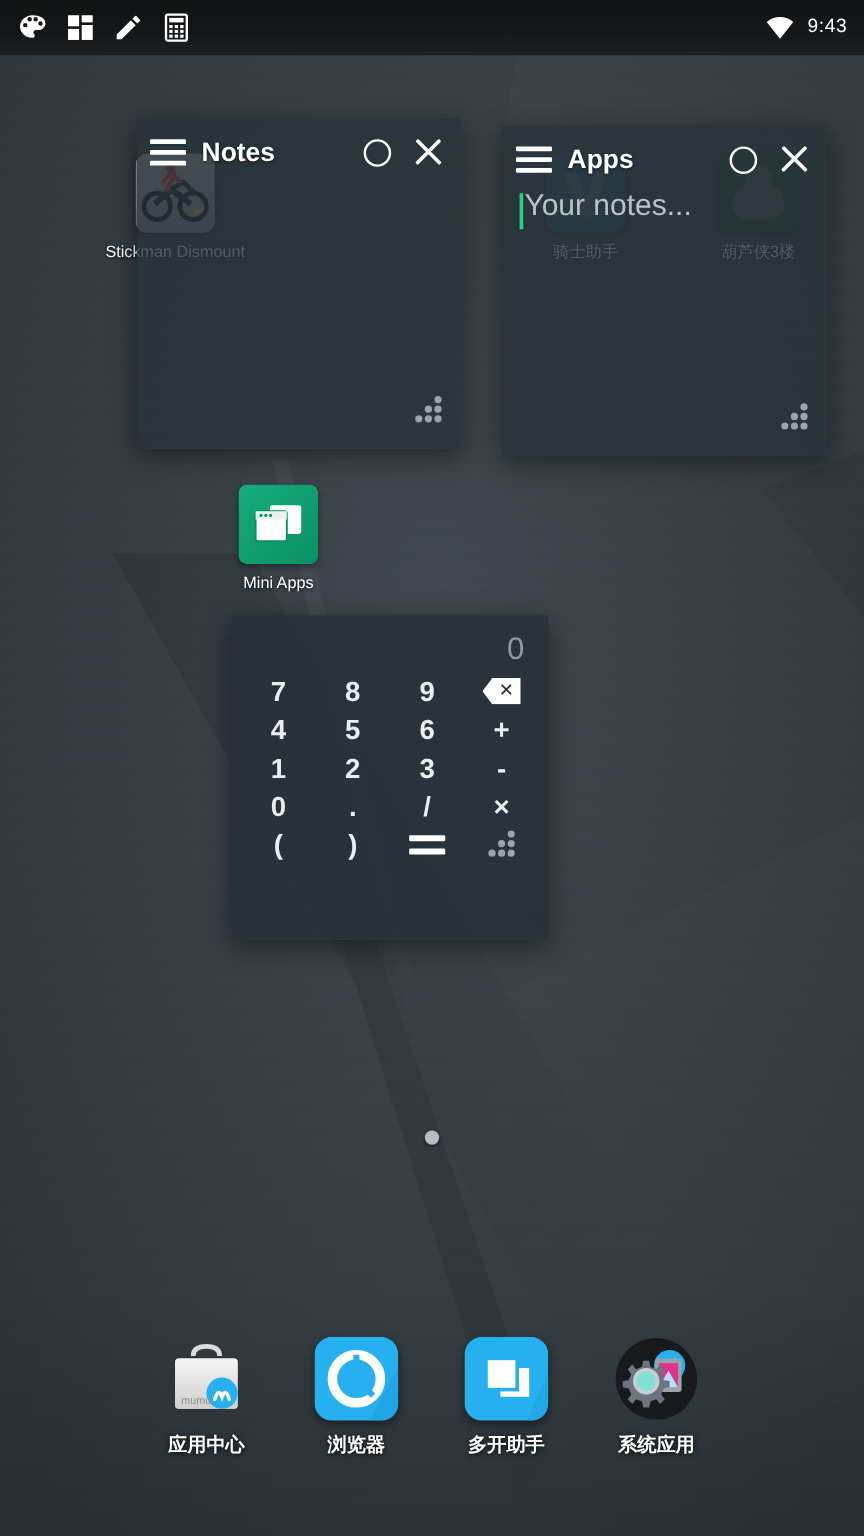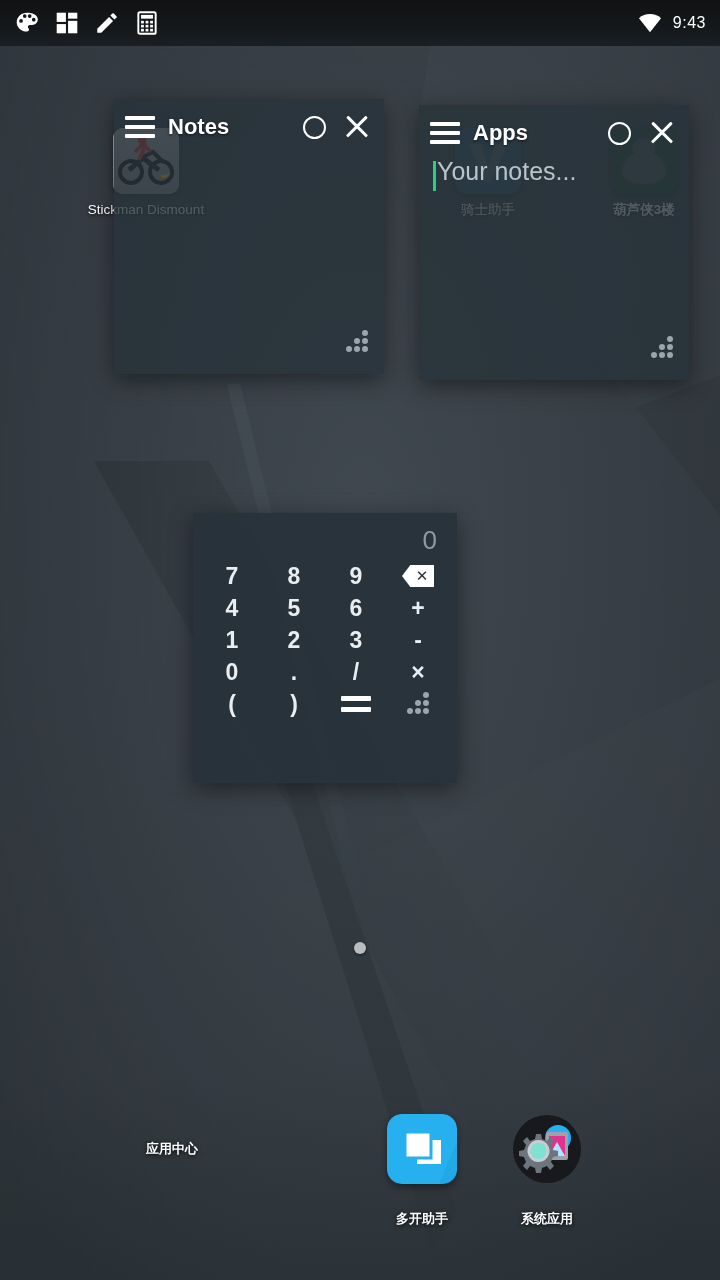--- a/index.html
+++ b/index.html
@@ -90,21 +90,21 @@
 
   
   #miniapps-icon .tile { width:66px; height:66px; background:#0f9d6e;
     background:linear-gradient(135deg,#12a477 0%,#0a8f63 100%); border-radius:7px; }
 
   
   #dock { position:absolute; left:0; bottom:0; width:720px; height:180px; z-index:20; }
   .dock-app { position:absolute; width:130px; text-align:center; top:14px; }
   .dock-app .tile { width:70px; height:70px; margin:0 auto; border-radius:14px;
      position:relative; overflow:hidden; box-shadow:0 3px 7px rgba(0,0,0,.4); }
-  .dock-app .lbl { margin-top:26px; color:#fff; font-size:13px; font-weight:bold;
+  .dock-app .lbl { margin-top:10px; color:#fff; font-size:16px; font-weight:bold;
      text-shadow:0 1px 4px rgba(0,0,0,.9); }
 
   
   #page-dot { position:absolute; left:354px; top:942px; width:12px; height:12px;
      border-radius:50%; background:#b9bdc0; box-shadow:0 1px 3px rgba(0,0,0,.5); z-index:15; }
 
   
   .win { position:absolute; background:rgba(39,50,58,.93);
      box-shadow:0 6px 22px rgba(0,0,0,.45); z-index:40; }
   .win.translucent { background:rgba(39,50,58,.80); }
@@ -197,30 +197,50 @@
   <div class="app" style="left:428px; top:128px;text-align:center;">
     <div class="tile sq">
       <svg viewBox="0 0 66 66" width="66" height="66">
         <rect width="66" height="66" rx="12" fill="#35556e"></rect>
         <path d="M14 16 H26 L33 40 L40 16 H52 L36 54 H30 Z" fill="#53646f"></path>
       </svg>
     </div>
     <div class="lbl">骑士助手</div>
   </div>
 
-  <div class="app" style="left:584px; top:128px;font-weight:bold;">
+  <div class="app" style="left:572px; top:128px;">
     <div class="tile sq">
       <svg viewBox="0 0 66 66" width="66" height="66">
         <rect width="66" height="66" rx="8" fill="#24402f"></rect>
         <path d="M33 10 c10 0 14 9 10 15 c8 4 12 12 12 19 c0 8 -9 12 -22 12 c-13 0 -22 -4 -22 -12 c0 -7 4 -15 12 -19 c-4 -6 0 -15 10 -15 z" fill="#4a5158"></path>
       </svg>
     </div>
     <div class="lbl">葫芦侠3楼</div>
   </div>
 
+  <div class="app" id="miniapps-icon" style="left:172px; top:404px;">
+    <div class="tile">
+      <svg viewBox="0 0 66 66" width="66" height="66">
+        <defs>
+            <linearGradient id="mg" x1="0" y1="0" x2="1" y2="1">
+          <stop offset="0" stop-color="#15ad7c"></stop>
+              <stop offset="1" stop-color="#0a8f63"></stop>
+            </linearGradient>
+          </defs>
+        <rect width="66" height="66" rx="6" fill="url(#mg)"></rect>
+        <rect x="26" y="17" width="26" height="24" rx="2" fill="#ffffff"></rect>
+        <rect x="14" y="22" width="26" height="25" rx="2" fill="#ffffff" stroke="#0a8f63" stroke-width="1.6"></rect>
+        <rect x="14" y="22" width="26" height="7" fill="#e8f3ee"></rect>
+        <circle cx="18.5" cy="25.5" r="1.3" fill="#0a8f63"></circle>
+        <circle cx="22.5" cy="25.5" r="1.3" fill="#0a8f63"></circle>
+        <circle cx="26.5" cy="25.5" r="1.3" fill="#0a8f63"></circle>
+      </svg>
+    </div>
+    <div class="lbl">Mini Apps</div>
+  </div>
 
   <div id="page-dot"></div>
 
   <div class="win translucent" style="left:114px; top:99px; width:270px; height:275px;">
     <div class="win-bar">
       <div class="hamb">
           <i></i>
           <i></i>
           <i></i>
         </div>
@@ -312,23 +332,51 @@
         <span style="left:2px; top:16px;"></span>
           <span style="left:10px; top:16px;"></span>
           <span style="left:18px; top:16px;"></span>
       </div>
     </div>
   </div>
 
   <div id="dock">
 
     <div class="dock-app" style="left:107px;">
+      <div class="tile" style="background:transparent; box-shadow:none;">
+        <svg viewBox="0 0 70 70" width="70" height="70">
+          <path d="M24 16 q0 -8 11 -8 q11 0 11 8" fill="none" stroke="#dcdcdc" stroke-width="4"></path>
+          <rect x="9" y="18" width="52" height="42" rx="3" fill="#e9e9e9"></rect>
+          <rect x="9" y="18" width="52" height="42" rx="3" fill="url(#bg1)"></rect>
+          <defs>
+              <linearGradient id="bg1" x1="0" y1="0" x2="0" y2="1">
+            <stop offset="0" stop-color="#f5f5f5"></stop>
+                <stop offset="1" stop-color="#cfcfcf"></stop>
+              </linearGradient>
+            </defs>
+          <circle cx="48" cy="47" r="13" fill="#27b0f0"></circle>
+          <path d="M42 52 q3 -10 6 -2 q3 -8 6 2" fill="none" stroke="#fff" stroke-width="3" stroke-linecap="round"></path>
+          <text x="14" y="56" font-size="9" fill="#8d8d8d" font-family="Liberation Sans, sans-serif">mumu</text>
+        </svg>
+      </div>
       <div class="lbl">应用中心</div>
     </div>
 
+    <div class="dock-app" style="left:232px;">
+      <div class="tile">
+        <svg viewBox="0 0 70 70" width="70" height="70">
+          <rect width="70" height="70" rx="15" fill="#27b0f0"></rect>
+          <path d="M70 24 L46 70 L70 70 Z" fill="#1b9fdd" opacity=".55"></path>
+          <circle cx="35" cy="35" r="20" fill="none" stroke="#fff" stroke-width="8"></circle>
+          <path d="M35 15 L35 35" stroke="#27b0f0" stroke-width="5"></path>
+          <path d="M35 35 L49 49" stroke="#27b0f0" stroke-width="5"></path>
+        </svg>
+      </div>
+      <div class="lbl">浏览器</div>
+    </div>
 
     <div class="dock-app" style="left:482px;">
       <div class="tile" style="border-radius:50%; background:transparent; box-shadow:none;">
         <svg viewBox="0 0 70 70" width="70" height="70">
           <circle cx="35" cy="35" r="34" fill="#17191c"></circle>
           <circle cx="46" cy="24" r="13" fill="#27b0f0"></circle>
           <rect x="34" y="18" width="22" height="28" rx="2" fill="#9aa3ac"></rect>
           <rect x="37" y="22" width="16" height="20" fill="#e3328c"></rect>
           <path d="M37 42 L45 28 L53 42 Z" fill="#b0e3ff"></path>
           <path d="M24 20 l5 0 l1 5 l5 2 l3 -4 l4 4 l-3 4 l2 5 l5 1 l0 5 l-5 1 l-2 5 l3 4 l-4 4 l-3 -4 l-5 2 l-1 5 l-5 0 l-1 -5 l-5 -2 l-3 4 l-4 -4 l3 -4 l-2 -5 l-5 -1 l0 -5 l5 -1 l2 -5 l-3 -4 l4 -4 l3 4 l5 -2 z" fill="#6c757e"></path>

